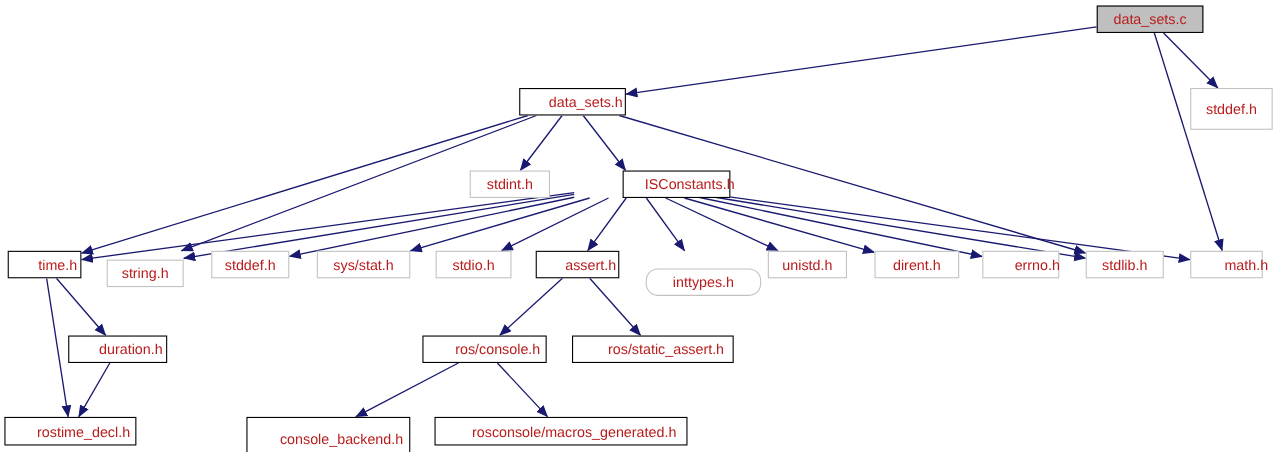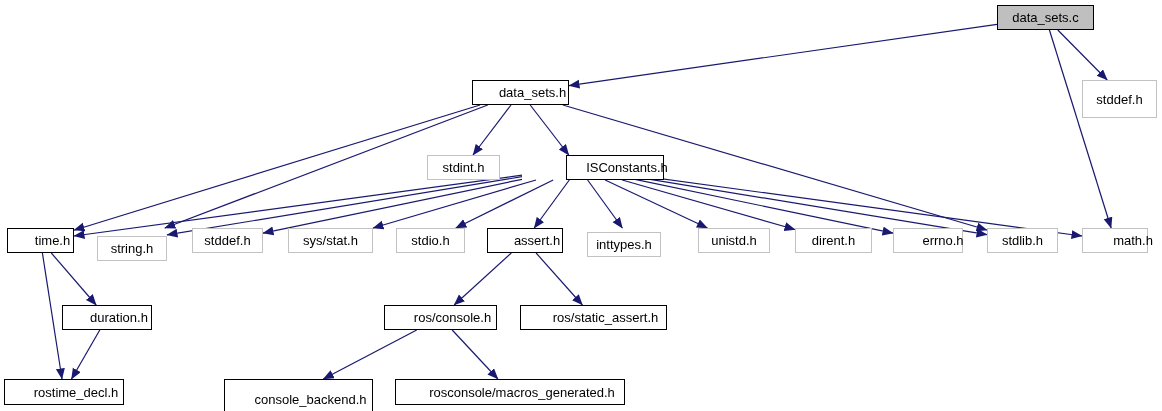--- a/index.html
+++ b/index.html
@@ -22,21 +22,21 @@
     width: 100%;
     height: 100%;
   }
   .graph-node {
     position: absolute;
     box-sizing: border-box;
     display: flex;
     align-items: center;
     justify-content: center;
     font-size: 13px;
-    color: #000000;
+    color: #b91c1c;
     background: #ffffff;
     white-space: nowrap;
     cursor: default;
   }
   .graph-node.kind-root {
     background: #bfbfbf;
     border: 1.6px solid #000000;
   }
   .graph-node.kind-internal {
     border: 1.3px solid #000000;
@@ -92,21 +92,21 @@
       <div class="graph-node kind-internal" style="left: 472px; top: 80px; width: 97px; height: 25px;">data_sets.h</div>
       <div class="graph-node kind-external" style="left: 1082px; top: 80px; width: 75px; height: 38px;">stddef.h</div>
       <div class="graph-node kind-external" style="left: 427px; top: 155px; width: 73px; height: 25px;">stdint.h</div>
       <div class="graph-node kind-internal" style="left: 522px; top: 155px; width: 98px; height: 25px; margin-left: 44px;">ISConstants.h</div>
       <div class="graph-node kind-internal" style="left: 7px; top: 228px; width: 67px; height: 25px;">time.h</div>
       <div class="graph-node kind-external" style="left: 97px; top: 236px; width: 70px; height: 25px;">string.h</div>
       <div class="graph-node kind-external" style="left: 192px; top: 228px; width: 71px; height: 25px;">stddef.h</div>
       <div class="graph-node kind-external" style="left: 288px; top: 228px; width: 85px; height: 25px;">sys/stat.h</div>
       <div class="graph-node kind-external" style="left: 396px; top: 228px; width: 69px; height: 25px;">stdio.h</div>
       <div class="graph-node kind-internal" style="left: 487px; top: 228px; width: 76px; height: 25px;">assert.h</div>
-      <div class="graph-node kind-external" style="left: 587px; top: 232px; width: 74px; height: 25px;">inttypes.h</div>
+      <div class="graph-node kind-external" style="left: 587px; top: 244px; width: 105px; height: 25px; border-radius: 11px;">inttypes.h</div>
       <div class="graph-node kind-external" style="left: 698px; top: 228px; width: 72px; height: 25px;">unistd.h</div>
       <div class="graph-node kind-external" style="left: 795px; top: 228px; width: 77px; height: 25px;">dirent.h</div>
       <div class="graph-node kind-external" style="left: 893px; top: 228px; width: 70px; height: 25px; padding-left: 30px;">errno.h</div>
       <div class="graph-node kind-external" style="left: 987px; top: 228px; width: 71px; height: 25px;">stdlib.h</div>
       <div class="graph-node kind-external" style="left: 1082px; top: 228px; width: 66px; height: 25px; padding-left: 36px;">math.h</div>
       <div class="graph-node kind-internal" style="left: 62px; top: 305px; width: 90px; height: 25px;">duration.h</div>
       <div class="graph-node kind-internal" style="left: 384px; top: 305px; width: 113px; height: 25px;">ros/console.h</div>
       <div class="graph-node kind-internal" style="left: 520px; top: 305px; width: 147px; height: 25px;">ros/static_assert.h</div>
       <div class="graph-node kind-internal" style="left: 4px; top: 379px; width: 120px; height: 26px;">rostime_decl.h</div>
       <div class="graph-node kind-internal" style="left: 224px; top: 379px; width: 149px; height: 40px;">console_backend.h</div>

